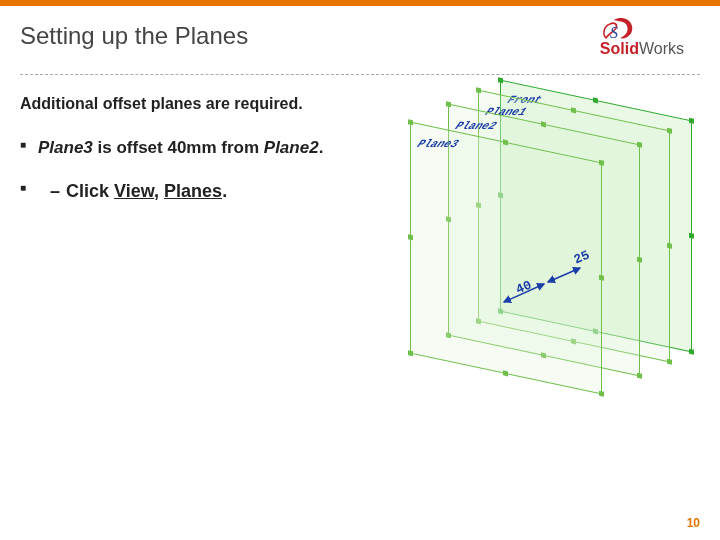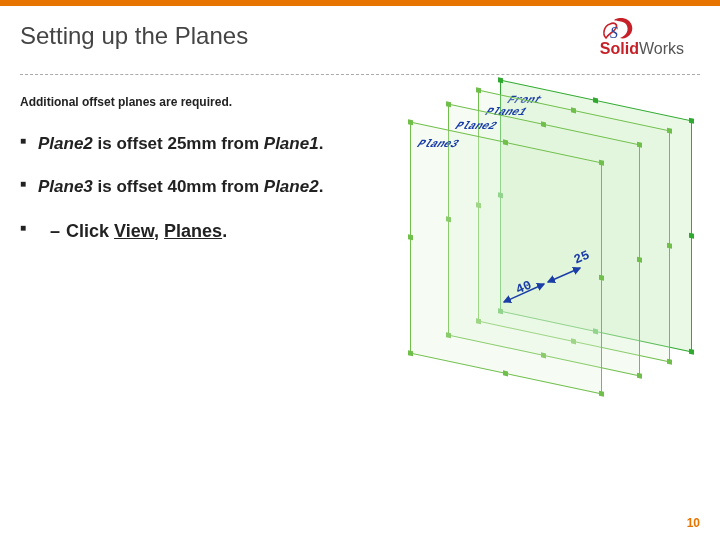--- a/index.html
+++ b/index.html
@@ -53,21 +53,21 @@
     border-top: 1px dashed #aaa;
   }
   .content {
     position: absolute;
     left: 20px;
     top: 95px;
     right: 20px;
     bottom: 30px;
   }
   .intro {
-    font-size: 12px;
+    font-size: 16px;
     font-weight: bold;
     margin: 0 0 24px 0;
   }
   .bullets {
     width: 365px;
     list-style: none;
     padding: 0;
     margin: 0;
   }
   .bullets > li {
@@ -183,23 +183,20 @@
     </div>
   </div>
 </div>
 
 <hr class="dashed-divider">
 
 <div class="content">
   <p class="intro">Additional offset planes are required.</p>
 
   <ul class="bullets">
-    <li>
-      <span class="italic">Plane2</span><span> is offset 25mm from </span><span class="italic">Plane1</span><span>.</span>
-    </li>
     <li>
       <span class="italic">Plane3</span><span> is offset 40mm from </span><span class="italic">Plane2</span><span>.</span>
     </li>
     <li>
       <ul class="sub">
         <li>
           <span>Click </span><span class="u">View</span><span>, </span><span class="u">Planes</span><span>.</span>
         </li>
       </ul>
     </li>

